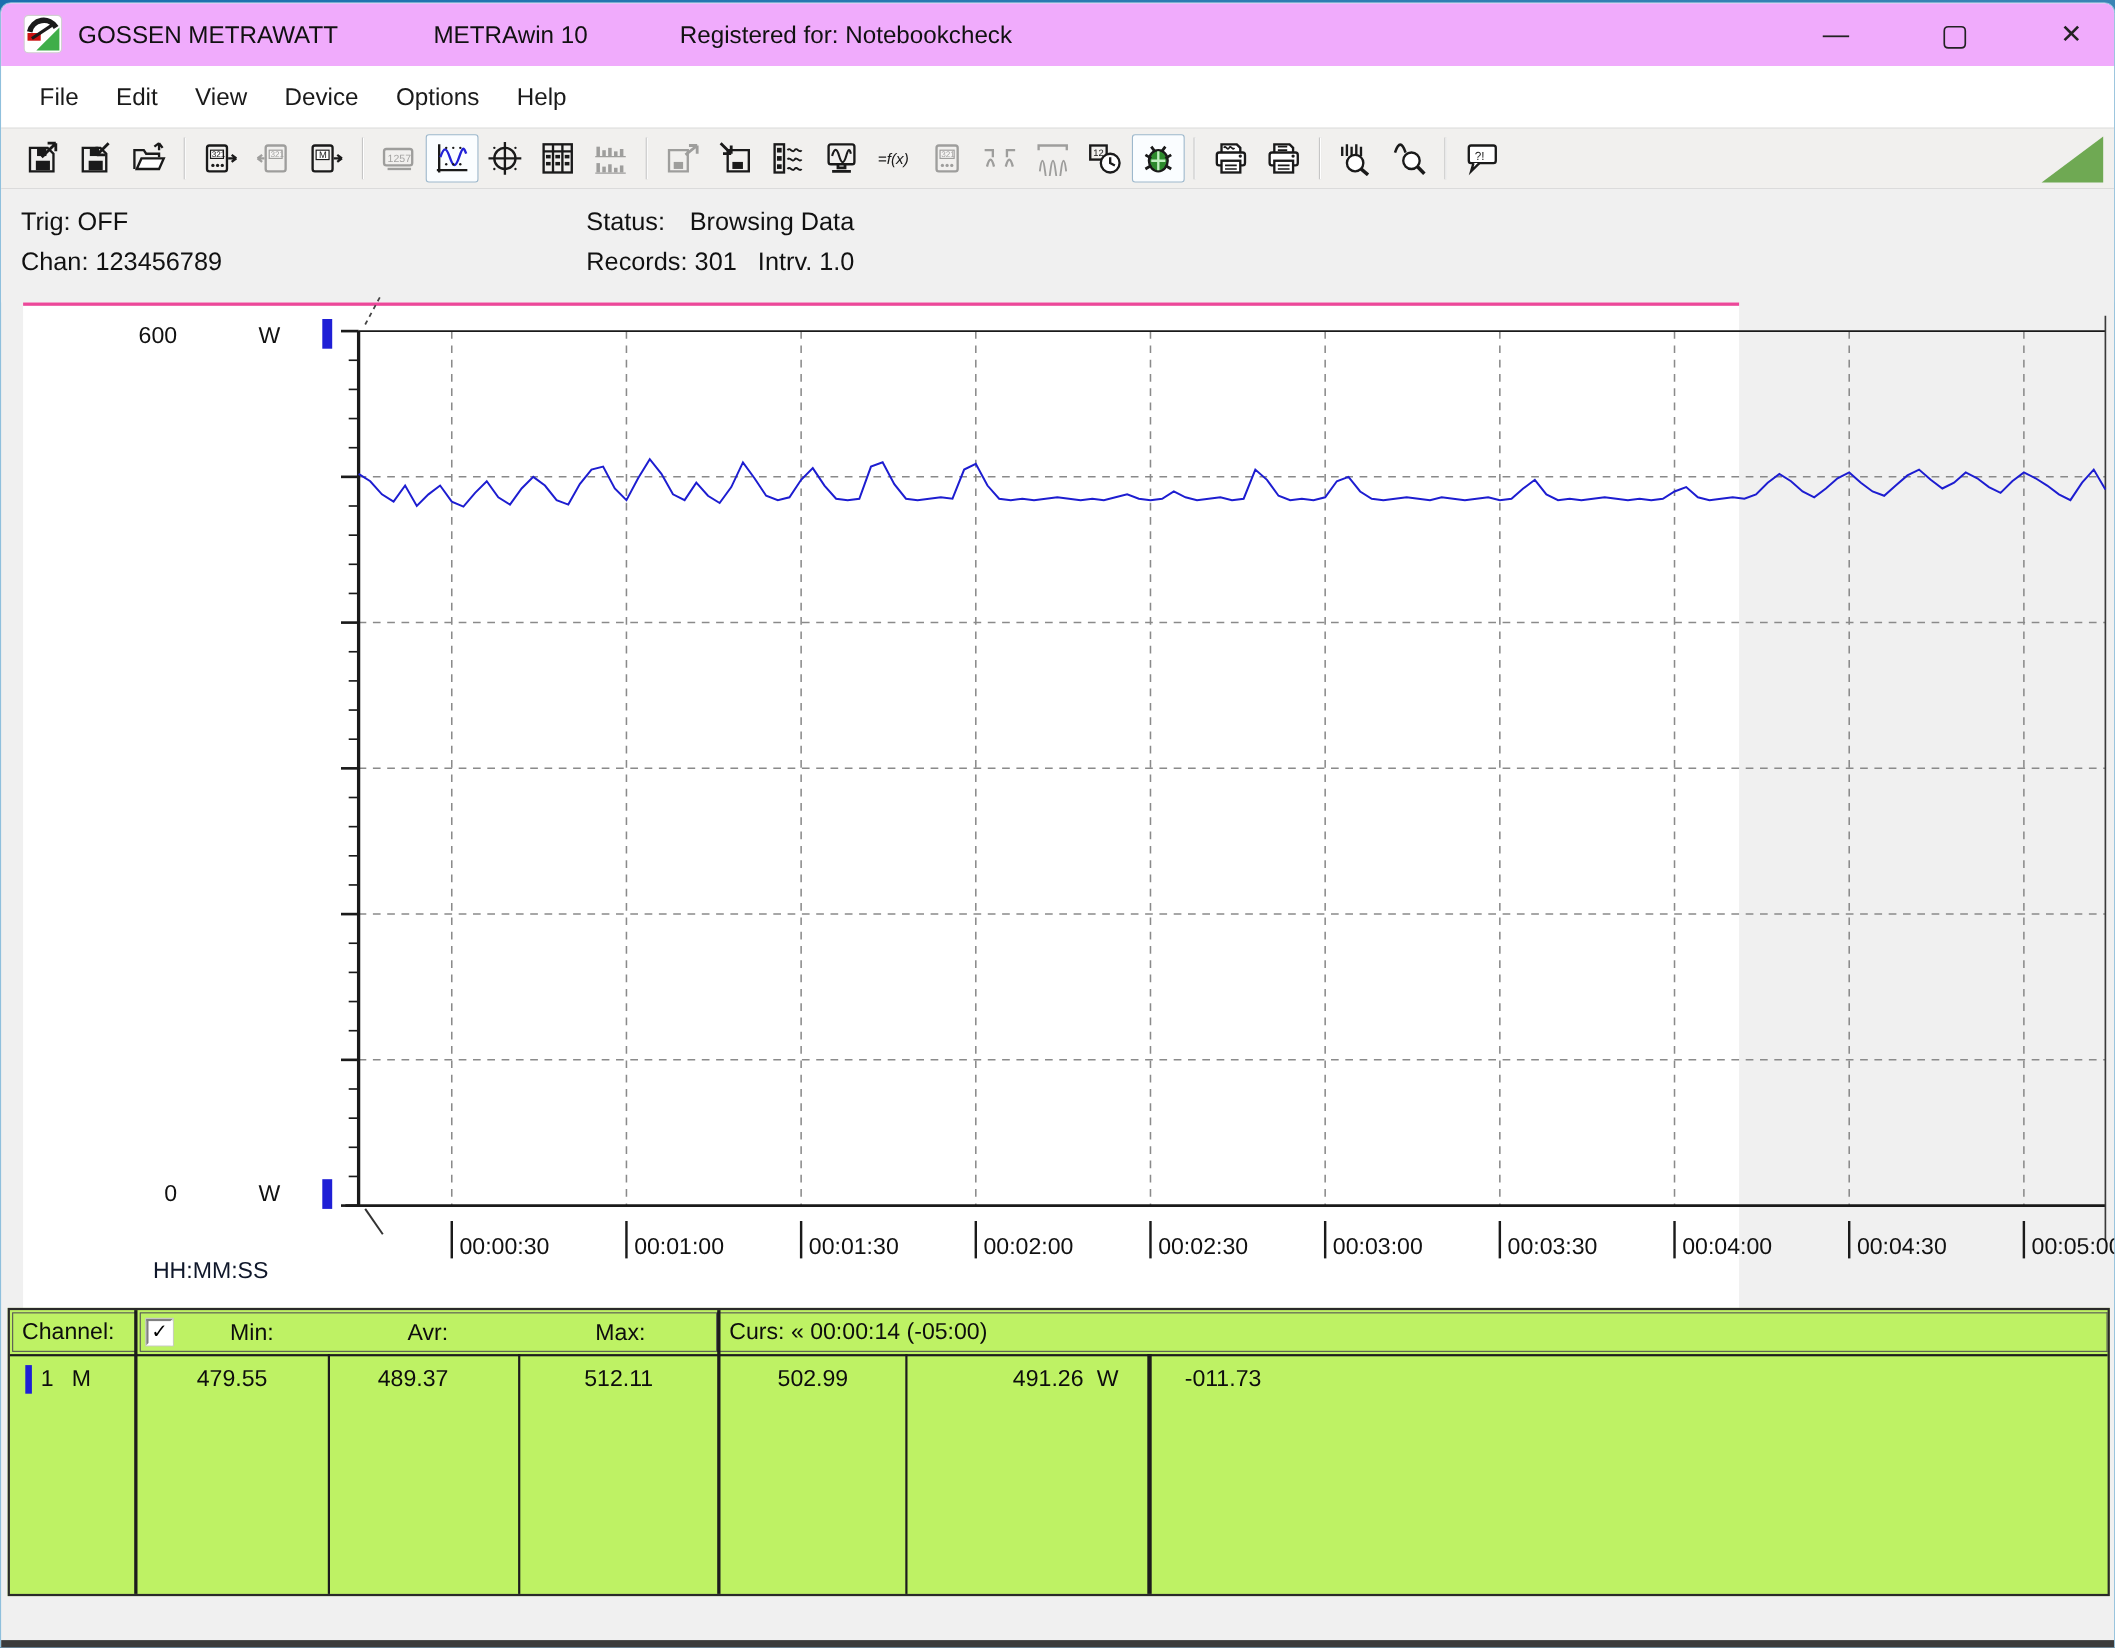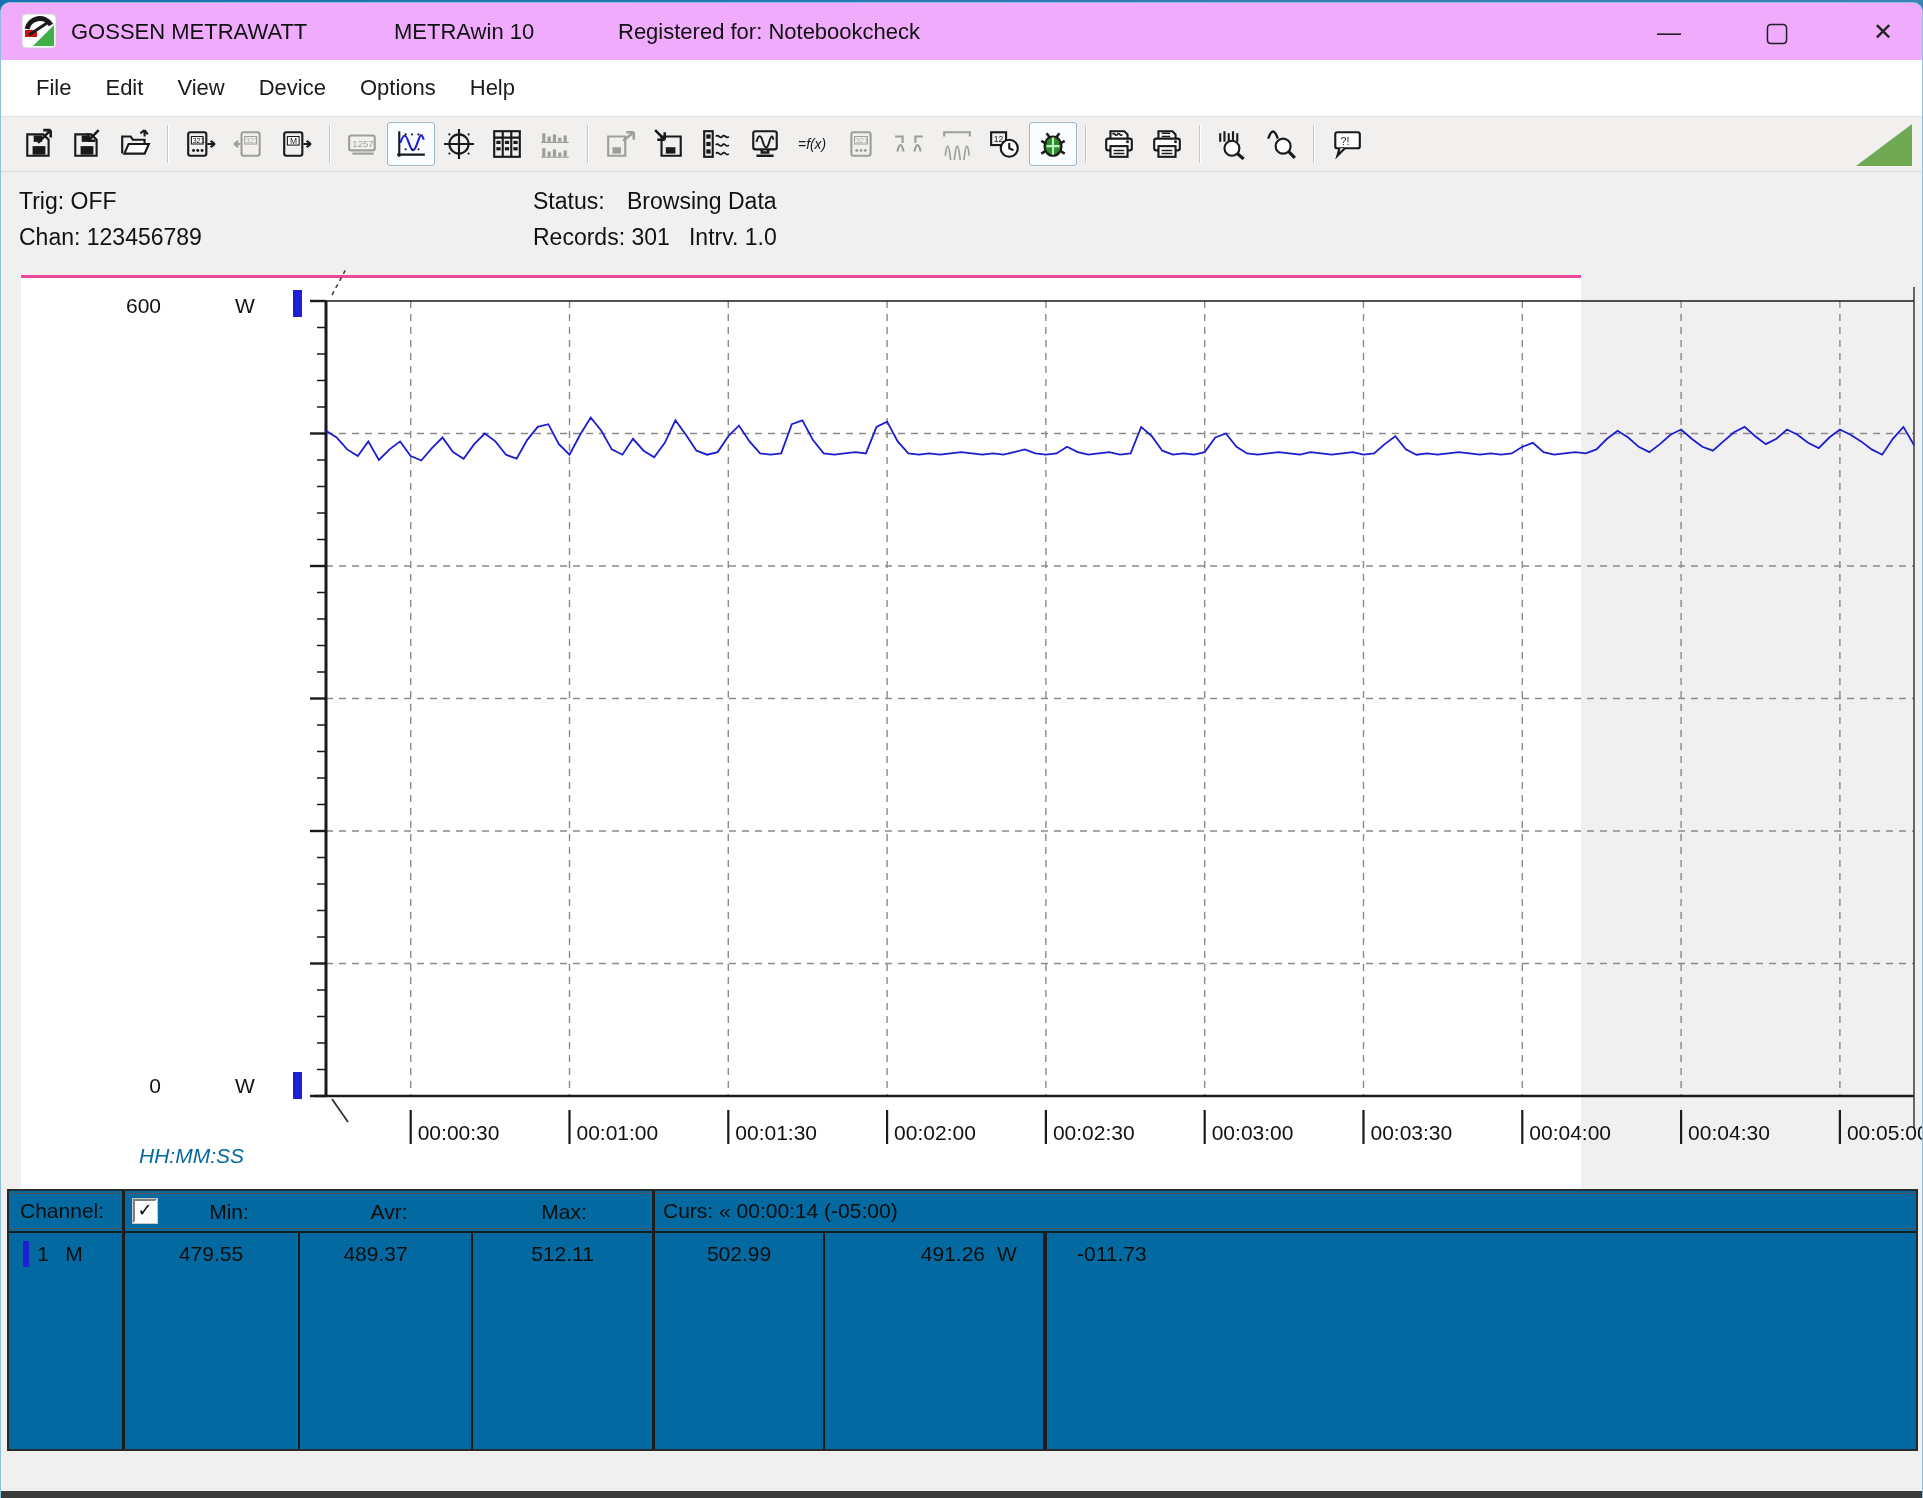--- a/index.html
+++ b/index.html
@@ -22,23 +22,23 @@
   .tb-sep{width:1px;height:38px;background:#c6c6c6;border-right:1px solid #ffffff;margin:0 8px;}
   .tb-corner{position:absolute;right:10px;bottom:6px;width:0;height:0;border-left:56px solid transparent;border-bottom:42px solid #6fa953;}
   
   .statuspanel{position:absolute;left:0;top:169px;right:0;height:103px;background:#f0f0f0;font-size:23px;color:#111;}
   .sp-item{position:absolute;white-space:pre;}
   
   .chartpanel{position:absolute;left:20px;top:272px;width:1560px;height:914px;background:#ffffff;border-top:3px solid #ec4899;box-sizing:border-box;}
   .axis-num{position:absolute;font-size:21px;color:#111;text-align:right;width:80px;}
   .axis-unit{position:absolute;font-size:21px;color:#111;}
   .blue-marker{position:absolute;width:9px;height:27px;background:#1f1fd6;}
-  .hhmmss{position:absolute;font-size:21px;color:#0369a1;font-style:italic;}
-  
-  .tablepanel{position:absolute;left:6px;top:1186px;width:1911px;height:262px;background:#0369a1;border:2px solid #2a2a2a;box-sizing:border-box;font-size:21px;color:#0d0d0d;}
+  .hhmmss{position:absolute;font-size:21px;color:#0f172a;}
+  
+  .tablepanel{position:absolute;left:6px;top:1186px;width:1911px;height:262px;background:#bef264;border:2px solid #2a2a2a;box-sizing:border-box;font-size:21px;color:#0d0d0d;}
   .th-box{position:absolute;top:2px;height:36px;border:1px solid #555;box-sizing:border-box;display:flex;align-items:center;}
   .t-vline{position:absolute;top:40px;bottom:0;background:#1c1c1c;}
   .t-hline{position:absolute;left:0;right:0;top:40px;height:2px;background:#1c1c1c;}
   .t-cell{position:absolute;top:48px;height:30px;display:flex;align-items:center;justify-content:center;text-align:center;}
   .checkbox{position:absolute;left:124px;top:8px;width:20px;height:20px;background:#fff;border-top:2px solid #7f7f7f;border-left:2px solid #7f7f7f;border-right:2px solid #fff;border-bottom:2px solid #fff;box-shadow:0 0 0 1px #c9c9c9;font-size:18px;line-height:18px;text-align:center;color:#000;}
   .ch-marker{position:absolute;left:14px;top:50px;width:6px;height:26px;background:#1f1fd6;}
   
   .statusbar{position:absolute;left:6px;top:1452px;width:1911px;height:40px;background:#f0f0f0;border-top:1px solid #cfcfcf;}
   .sb-divider{position:absolute;left:1590px;top:4px;bottom:4px;width:1px;background:#bdbdbd;border-right:1px solid #fff;}
   .sb-devicebox{position:absolute;left:1606px;top:3px;width:300px;height:33px;border:1px solid #b0b0b0;box-sizing:border-box;display:flex;align-items:center;padding-left:9px;font-size:21px;color:#3c2323;background:#f0f0f0;}

